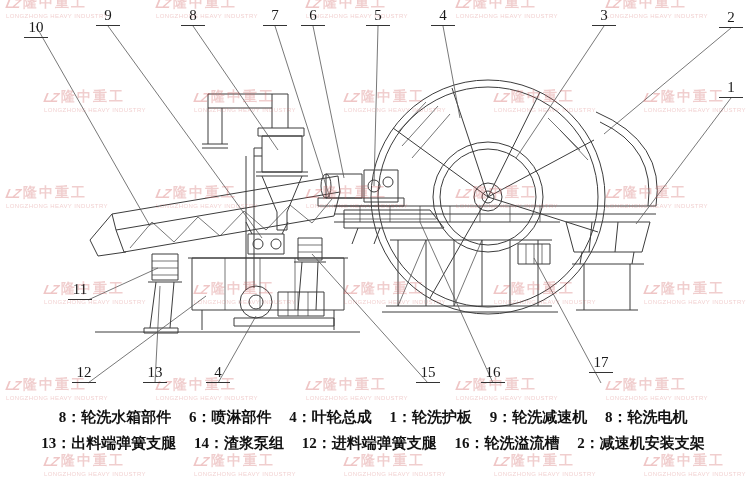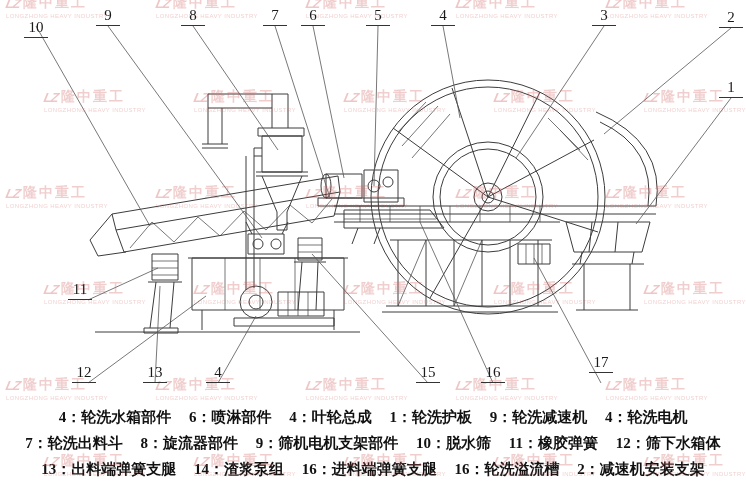--- a/index.html
+++ b/index.html
@@ -216,39 +216,31 @@
   <div class="callout" style="left:68px;top:280px">11</div>
   <div class="callout" style="left:72px;top:363px">12</div>
   <div class="callout" style="left:143px;top:363px">13</div>
   <div class="callout" style="left:206px;top:363px">4</div>
   <div class="callout" style="left:416px;top:363px">15</div>
   <div class="callout" style="left:481px;top:363px">16</div>
   <div class="callout" style="left:589px;top:353px">17</div>
 
   <div id="legend">
     <div class="legend-line">
-      <span class="legend-item">4：轮洗水箱部件</span>
+      <span class="legend-item">8：轮洗水箱部件</span>
       <span class="legend-item">6：喷淋部件</span>
       <span class="legend-item">4：叶轮总成</span>
       <span class="legend-item">1：轮洗护板</span>
       <span class="legend-item">9：轮洗减速机</span>
-      <span class="legend-item">4：轮洗电机</span>
-    </div>
-    <div class="legend-line">
-      <span class="legend-item">7：轮洗出料斗</span>
-      <span class="legend-item">8：旋流器部件</span>
-      <span class="legend-item">9：筛机电机支架部件</span>
-      <span class="legend-item">10：脱水筛</span>
-      <span class="legend-item">11：橡胶弹簧</span>
-      <span class="legend-item">12：筛下水箱体</span>
+      <span class="legend-item">8：轮洗电机</span>
     </div>
     <div class="legend-line">
       <span class="legend-item">13：出料端弹簧支腿</span>
       <span class="legend-item">14：渣浆泵组</span>
-      <span class="legend-item">16：进料端弹簧支腿</span>
+      <span class="legend-item">12：进料端弹簧支腿</span>
       <span class="legend-item">16：轮洗溢流槽</span>
       <span class="legend-item">2：减速机安装支架</span>
     </div>
   </div>
 
   <div id="wm-layer">
       <div class="wm" style="left: 6px; top: -6px;">
         <div class="wm-top">
           <span class="wm-logo">LZ</span>
           <span class="wm-text">隆中重工</span>

